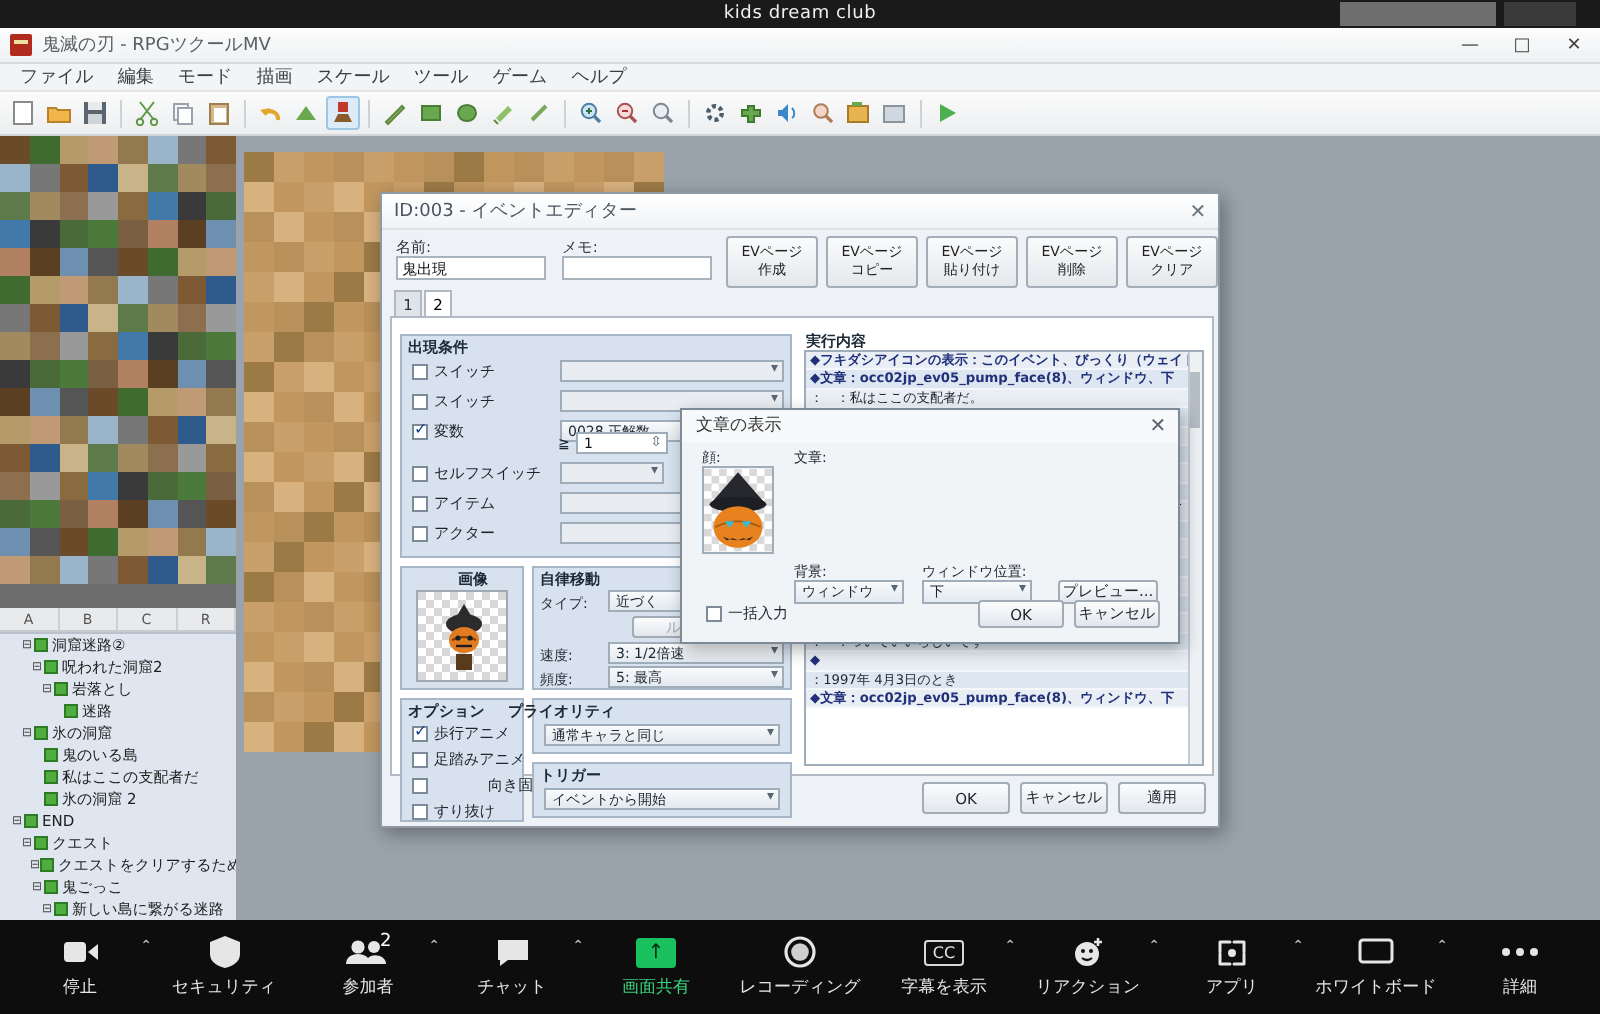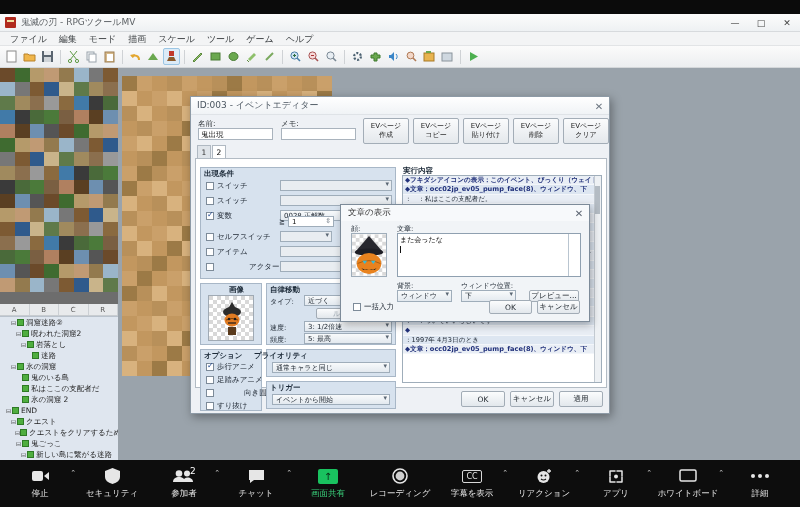--- a/index.html
+++ b/index.html
@@ -308,20 +308,25 @@
   .cc-box {
     border:1px solid #d8d8d8; border-radius:2px; font-size:8px;
     color:#e6e6e6; padding:1px 3px;
   }
 </style>
 </head>
 <body>
 
 <div id="zoom-shell">
 
+  <div id="zoom-topbar">
+    <span id="zoom-title">kids dream club</span>
+    <div id="zoom-topright"></div>
+    <div id="zoom-topright2"></div>
+  </div>
 
   <div id="shared-screen">
 
     <div class="mv-titlebar">
       <div class="mv-appicon"></div>
       <span class="mv-title">鬼滅の刃 - RPGツクールMV</span>
       <div class="mv-winbtns">
         <div class="mv-winbtn">—</div>
         <div class="mv-winbtn">□</div>
         <div class="mv-winbtn close">✕</div>
@@ -1065,21 +1070,21 @@
           <span>セルフスイッチ</span>
         </div>
         <div class="combo dis" style="position:absolute;left:84px;top:72px;width:52px;"></div>
 
         <div class="ck" style="position:absolute;left:10px;top:88px;">
           <span class="ckbox"></span>
           <span>アイテム</span>
         </div>
         <div class="combo dis" style="position:absolute;left:84px;top:87px;width:112px;"></div>
 
-        <div class="ck" style="position:absolute;left:10px;top:103px;gap:32px;">
+        <div class="ck" style="position:absolute;left:10px;top:103px;">
           <span class="ckbox"></span>
           <span>アクター</span>
         </div>
         <div class="combo dis" style="position:absolute;left:84px;top:102px;width:112px;"></div>
 
         <div class="grpbox" style="left:4px;top:124px;width:62px;height:62px;"></div>
         <div class="grp-title" style="left:8px;top:126px;padding-left:25px;">画像</div>
         <div style="position:absolute;left:12px;top:136px;width:46px;height:46px;background:#fff;border:1px solid #a0aab4;overflow:hidden;">
           <svg width="46" height="46" viewBox="0 0 46 46">
             <defs>
@@ -1195,26 +1200,20 @@
           <ellipse cx="18" cy="19" rx="15" ry="4" fill="#1e1e25"></ellipse>
           <ellipse cx="18" cy="31" rx="13" ry="11" fill="#e8821e"></ellipse>
           <path d="M6 31 q12 -6 24 0" stroke="#a85a10" fill="none" stroke-width="1"></path>
           <path d="M11 28 l5 0 -2.5 3.5z" fill="#36bcd6"></path>
           <path d="M20 28 l5 0 -2.5 3.5z" fill="#36bcd6"></path>
           <path d="M10 36 q8 4 16 0 l-2 2 -3 -1 -3 1 -3 -1 -3 1z" fill="#1c1c1c"></path>
         </svg>
       </div>
 
       <div class="msg-lbl" style="left:56px;top:19px;">文章:</div>
-      <div id="msg-text">
-        <span>また会ったな</span>
-        <div style="height:1px"></div>
-        <span id="msg-caret"></span>
-        <div id="msg-divider"></div>
-      </div>
 
       <div class="msg-lbl" style="left:56px;top:76px;">背景:</div>
       <div class="combo" id="ba-combo">ウィンドウ</div>
 
       <div class="msg-lbl" style="left:120px;top:76px;">ウィンドウ位置:</div>
       <div class="combo" id="wp-combo">下</div>
 
       <div class="btn" id="preview-btn">プレビュー...</div>
 
       <div class="ck" id="bulk-ck">

